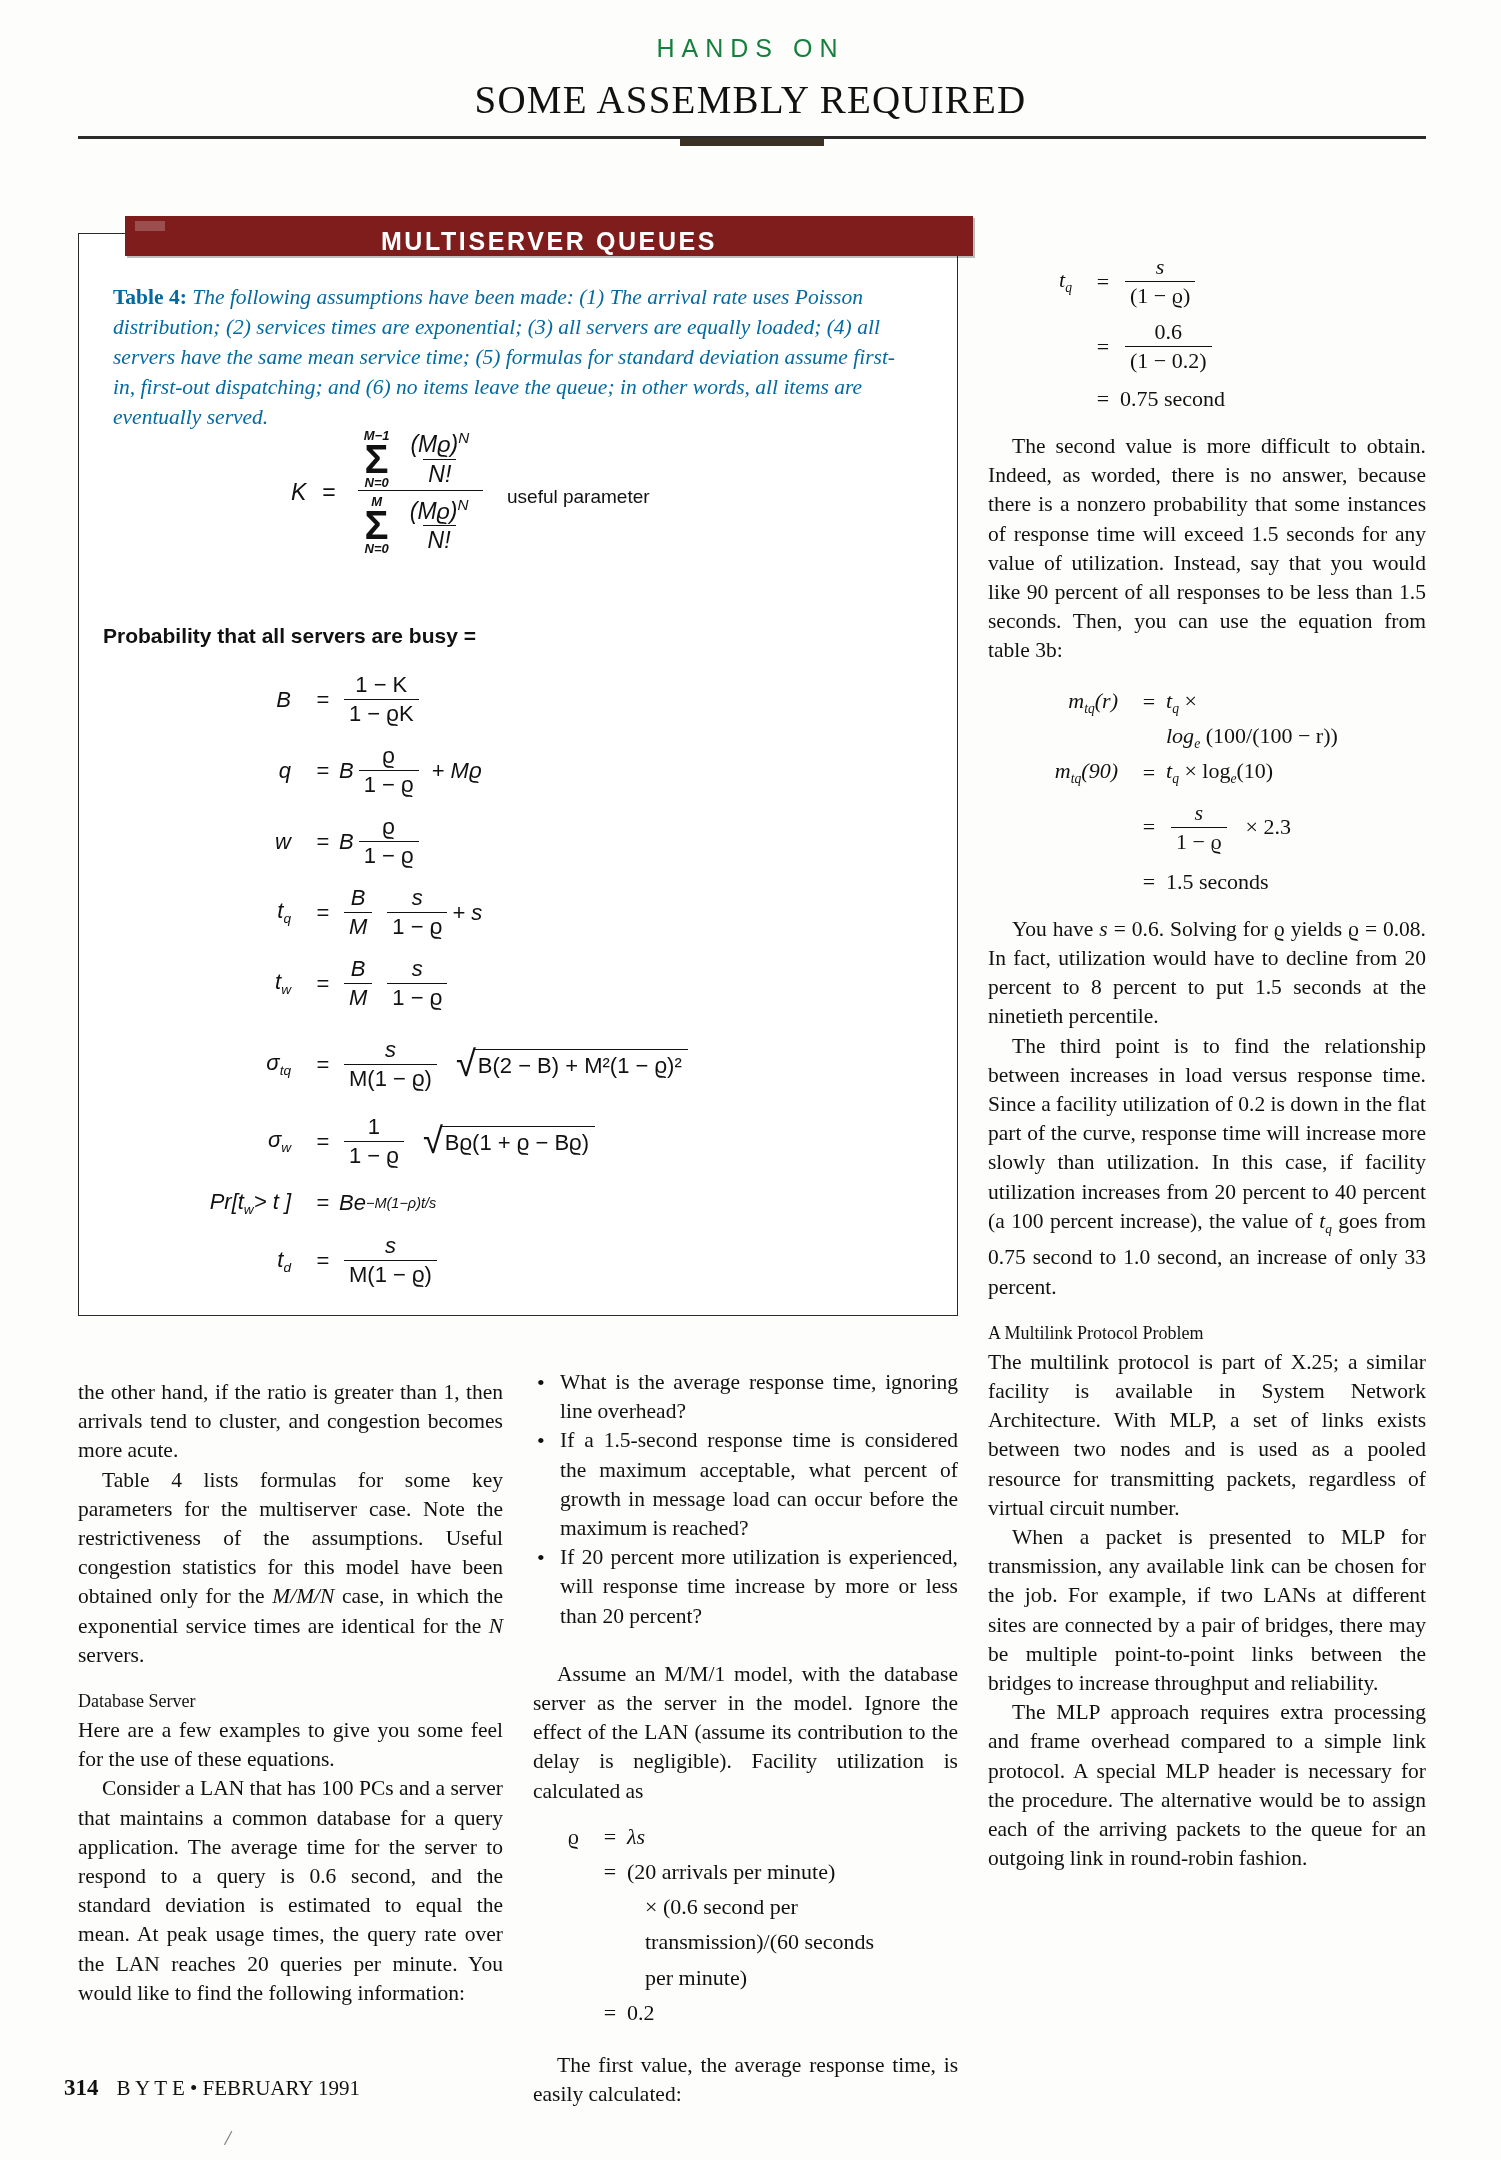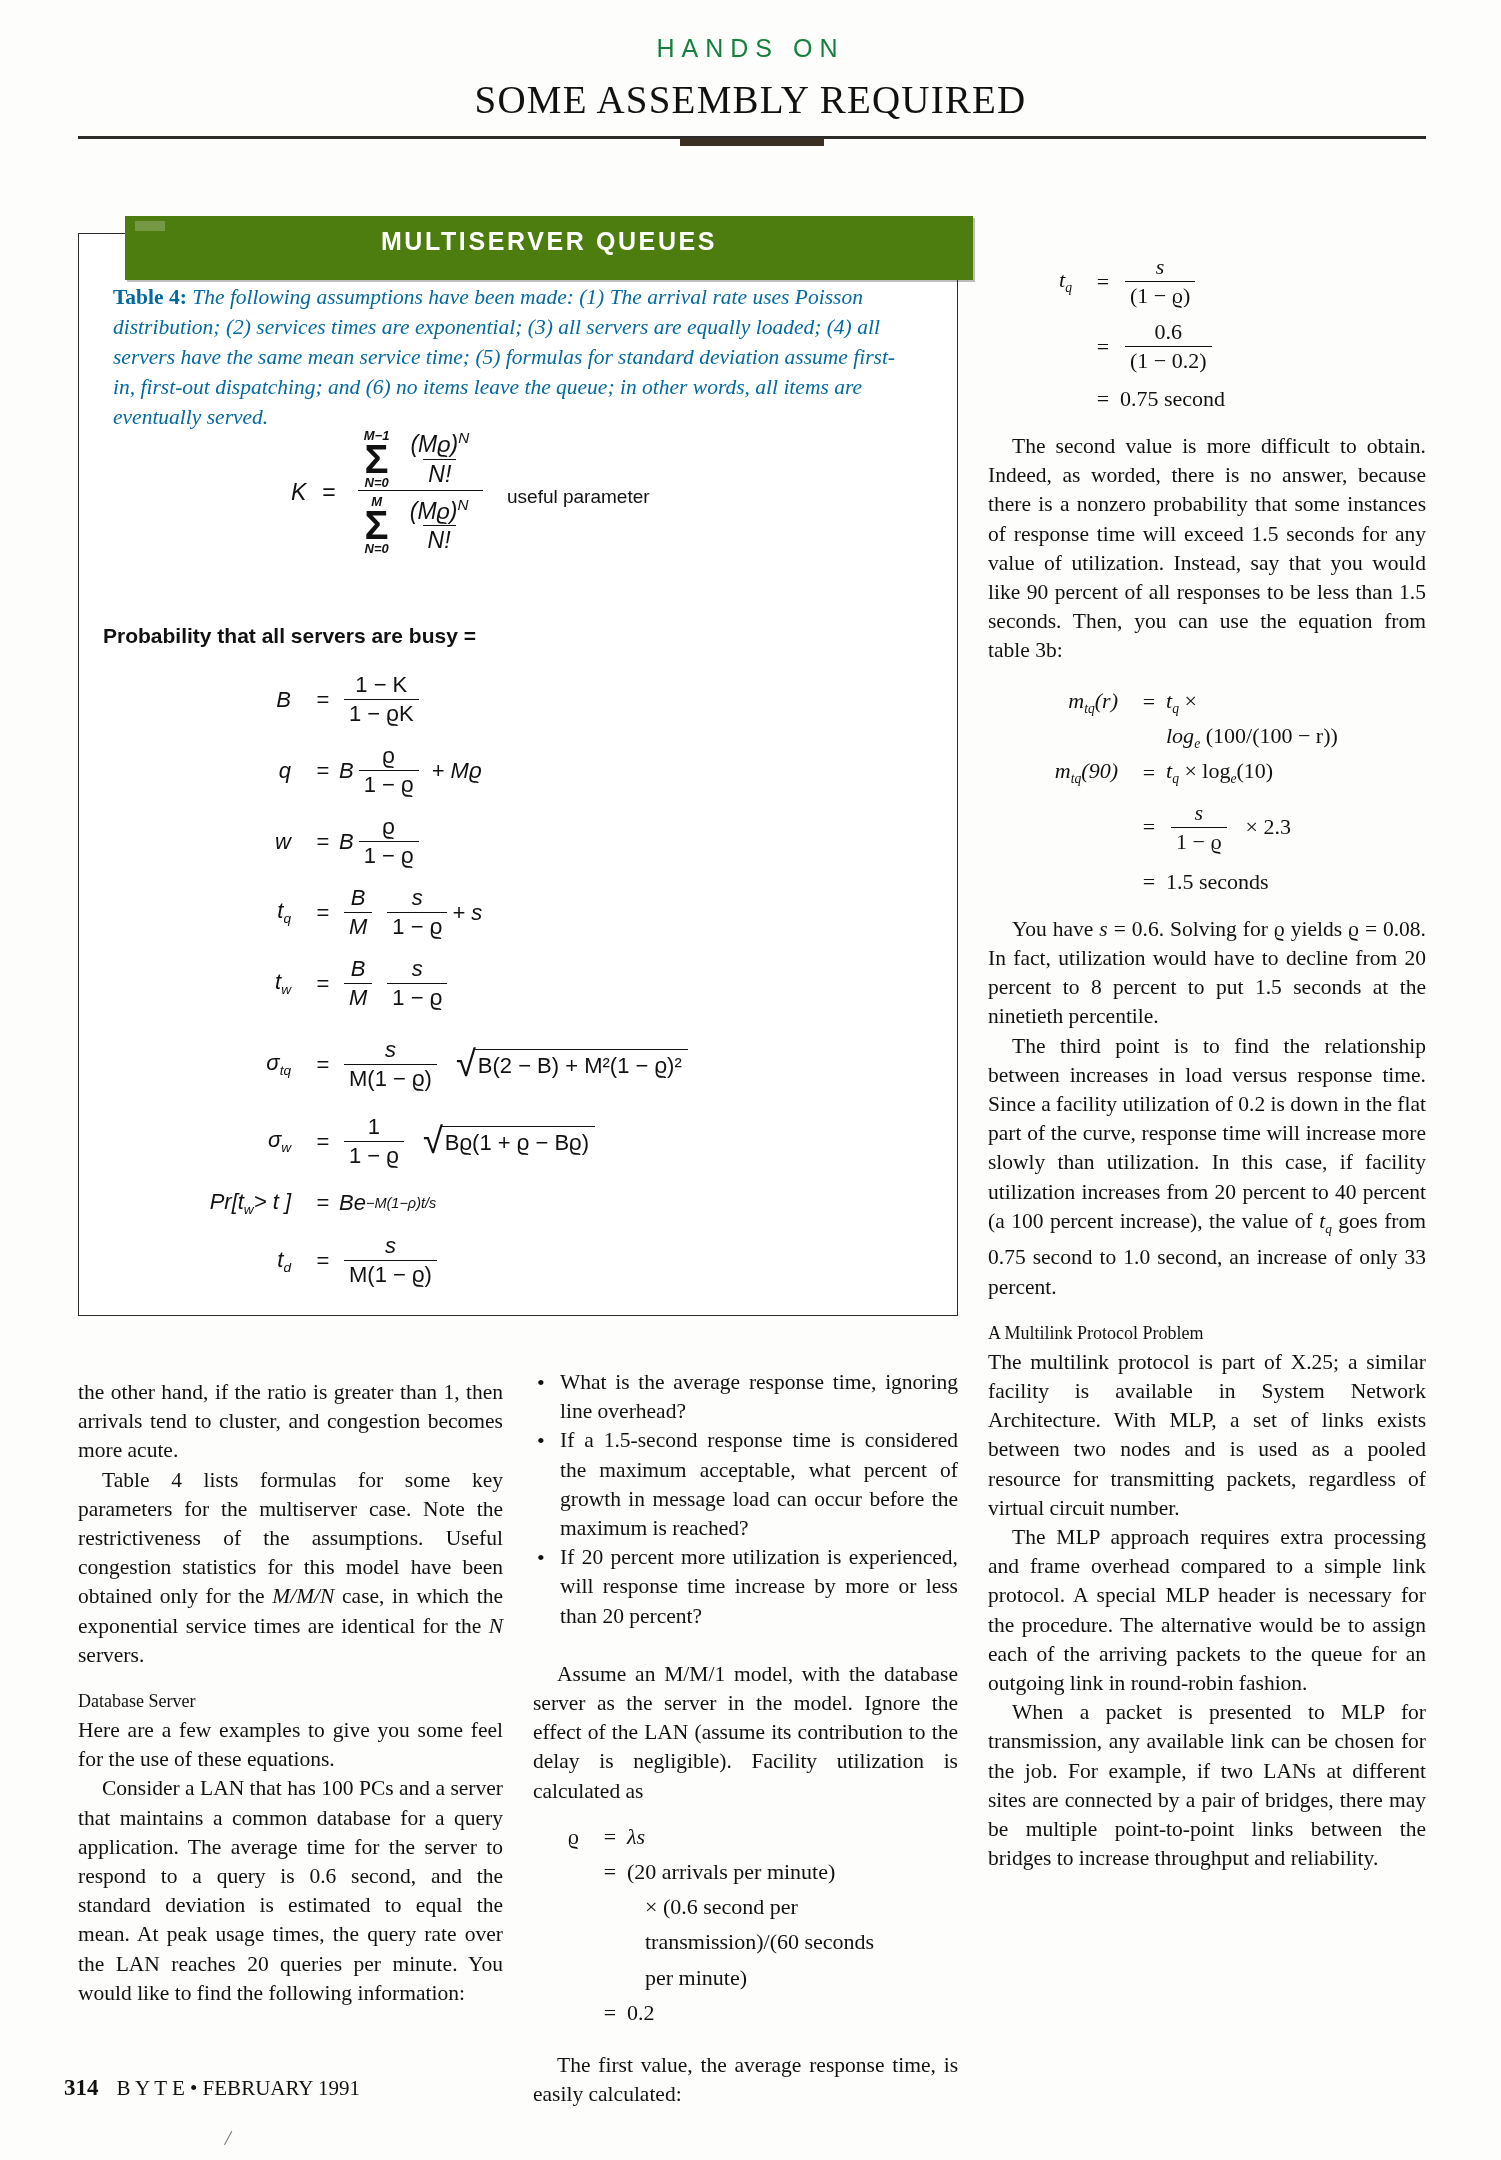--- a/index.html
+++ b/index.html
@@ -60,22 +60,22 @@
   .bul li::before{
     content:"\2022";position:absolute;left:4px;top:0;font-size:22px;
   }
 
   
   .tablebox{
     position:absolute;left:78px;top:233px;width:880px;height:1083px;
     border:1.5px solid #2b2b2b;background:#fff;box-sizing:border-box;
   }
   .tbl-banner{
-    position:absolute;left:46px;top:-18px;width:848px;height:64px;
-    background:#4d7c0f;box-shadow:2px 2px 0 rgba(0,0,0,.25);
+    position:absolute;left:46px;top:-18px;width:848px;height:40px;
+    background:#7f1d1d;box-shadow:2px 2px 0 rgba(0,0,0,.25);
   }
   .tbl-banner .ttl{
     position:absolute;left:0;top:0;width:100%;height:50px;
     display:flex;align-items:center;justify-content:center;
     font-family:"Liberation Sans", sans-serif;font-weight:bold;
     font-size:25px;letter-spacing:2.6px;color:#ffffff;
   }
   .tbl-banner .nick{
     position:absolute;left:10px;top:5px;width:30px;height:10px;
     background:rgba(255,255,255,.22);
@@ -416,22 +416,22 @@
         <span class="sign">=</span>
         <span>1.5 seconds</span>
       </div>
     </div>
 
     <div class="body-text" style="margin-top:20px;">
       <p class="ind"><span>You have </span><span class="it">s</span><span> = 0.6. Solving for ϱ yields ϱ = 0.08. In fact, utilization would have to decline from 20 percent to 8 percent to put 1.5 seconds at the ninetieth percentile.</span></p>
       <p class="ind"><span>The third point is to find the relationship between increases in load versus response time. Since a facility utilization of 0.2 is down in the flat part of the curve, response time will increase more slowly than utilization. In this case, if facility utilization increases from 20 percent to 40 percent (a 100 percent increase), the value of </span><span class="it">t</span><span class="sub it">q</span><span> goes from 0.75 second to 1.0 second, an increase of only 33 percent.</span></p>
       <h3 class="sub-head">A Multilink Protocol Problem</h3>
       <p>The multilink protocol is part of X.25; a similar facility is available in System Network Architecture. With MLP, a set of links exists between two nodes and is used as a pooled resource for transmitting packets, regardless of virtual circuit number.</p>
+      <p class="ind">When a packet is presented to MLP for transmission, any available link can be chosen for the job. For example, if two LANs at different sites are connected by a pair of bridges, there may be multiple point-to-point links between the bridges to increase throughput and reliability.</p>
       <p class="ind">The MLP approach requires extra processing and frame overhead compared to a simple link protocol. A special MLP header is necessary for the procedure. The alternative would be to assign each of the arriving packets to the queue for an outgoing link in round-robin fashion.</p>
-      <p class="ind">When a packet is presented to MLP for transmission, any available link can be chosen for the job. For example, if two LANs at different sites are connected by a pair of bridges, there may be multiple point-to-point links between the bridges to increase throughput and reliability.</p>
     </div>
   </div>
 
   <div class="footer">
     <span class="pg">314</span><span>B Y T E  •  FEBRUARY 1991</span>
   </div>
   <div class="slash">/</div>
 
 </div>
 

